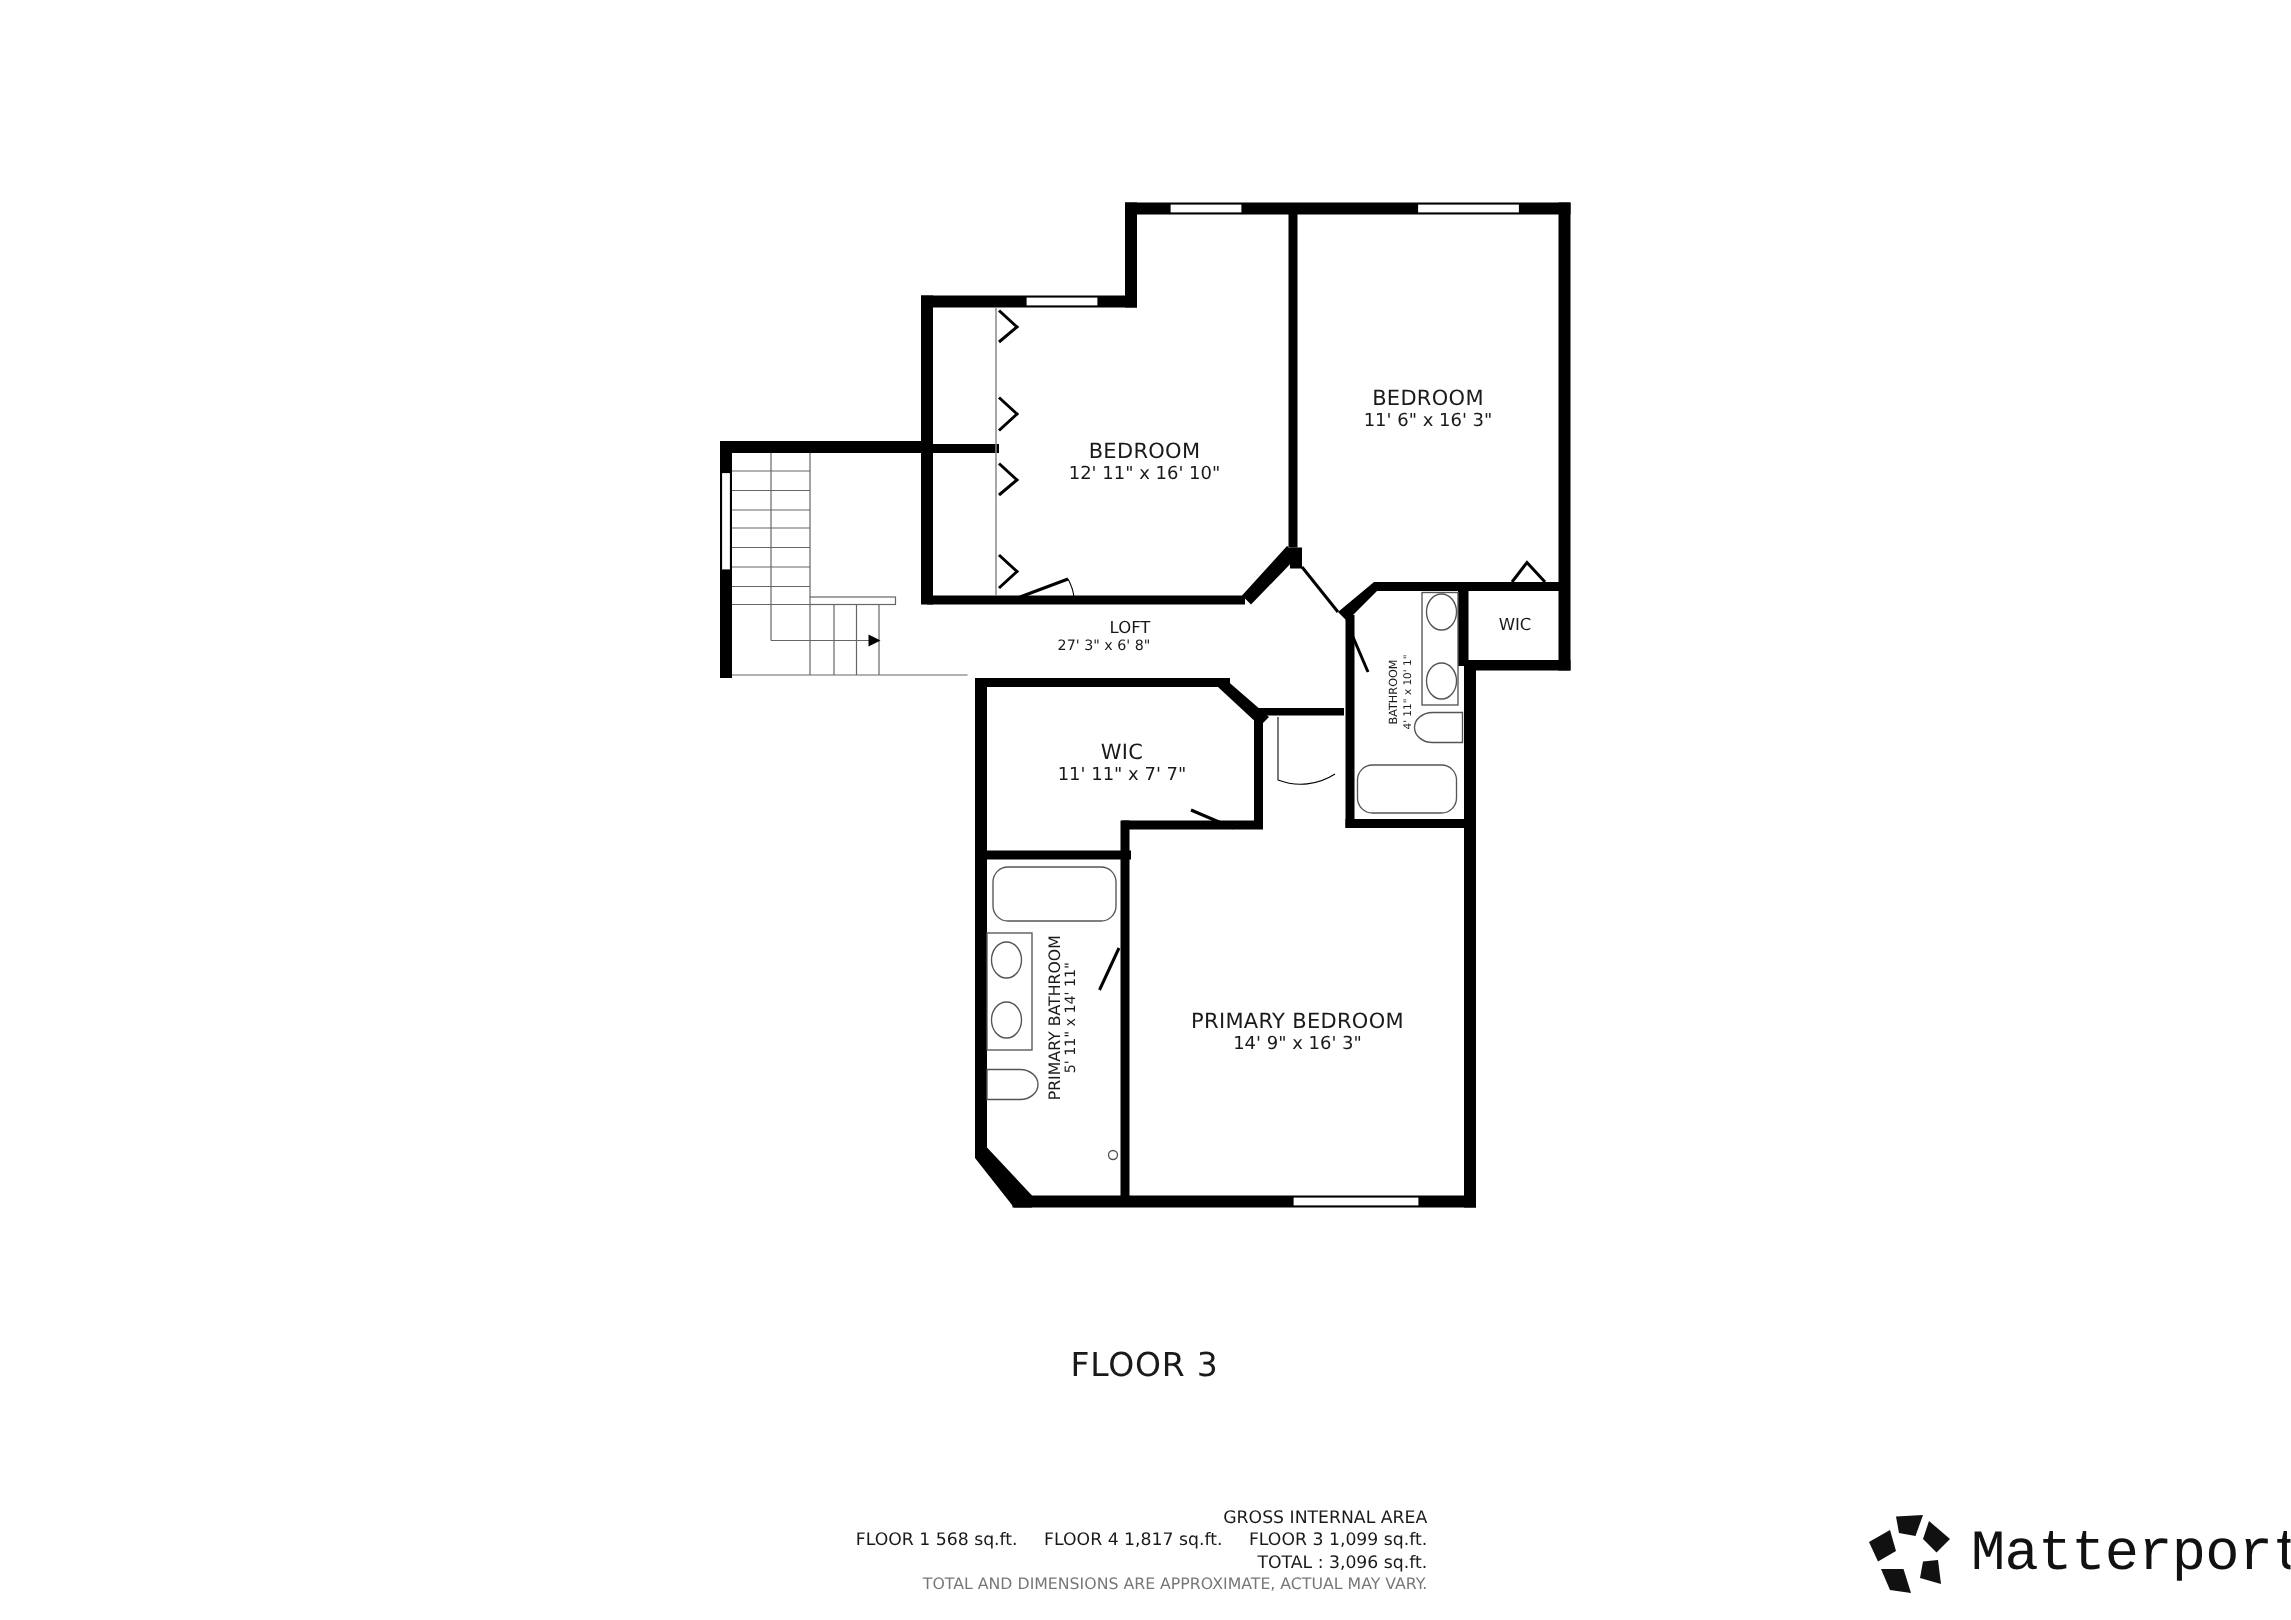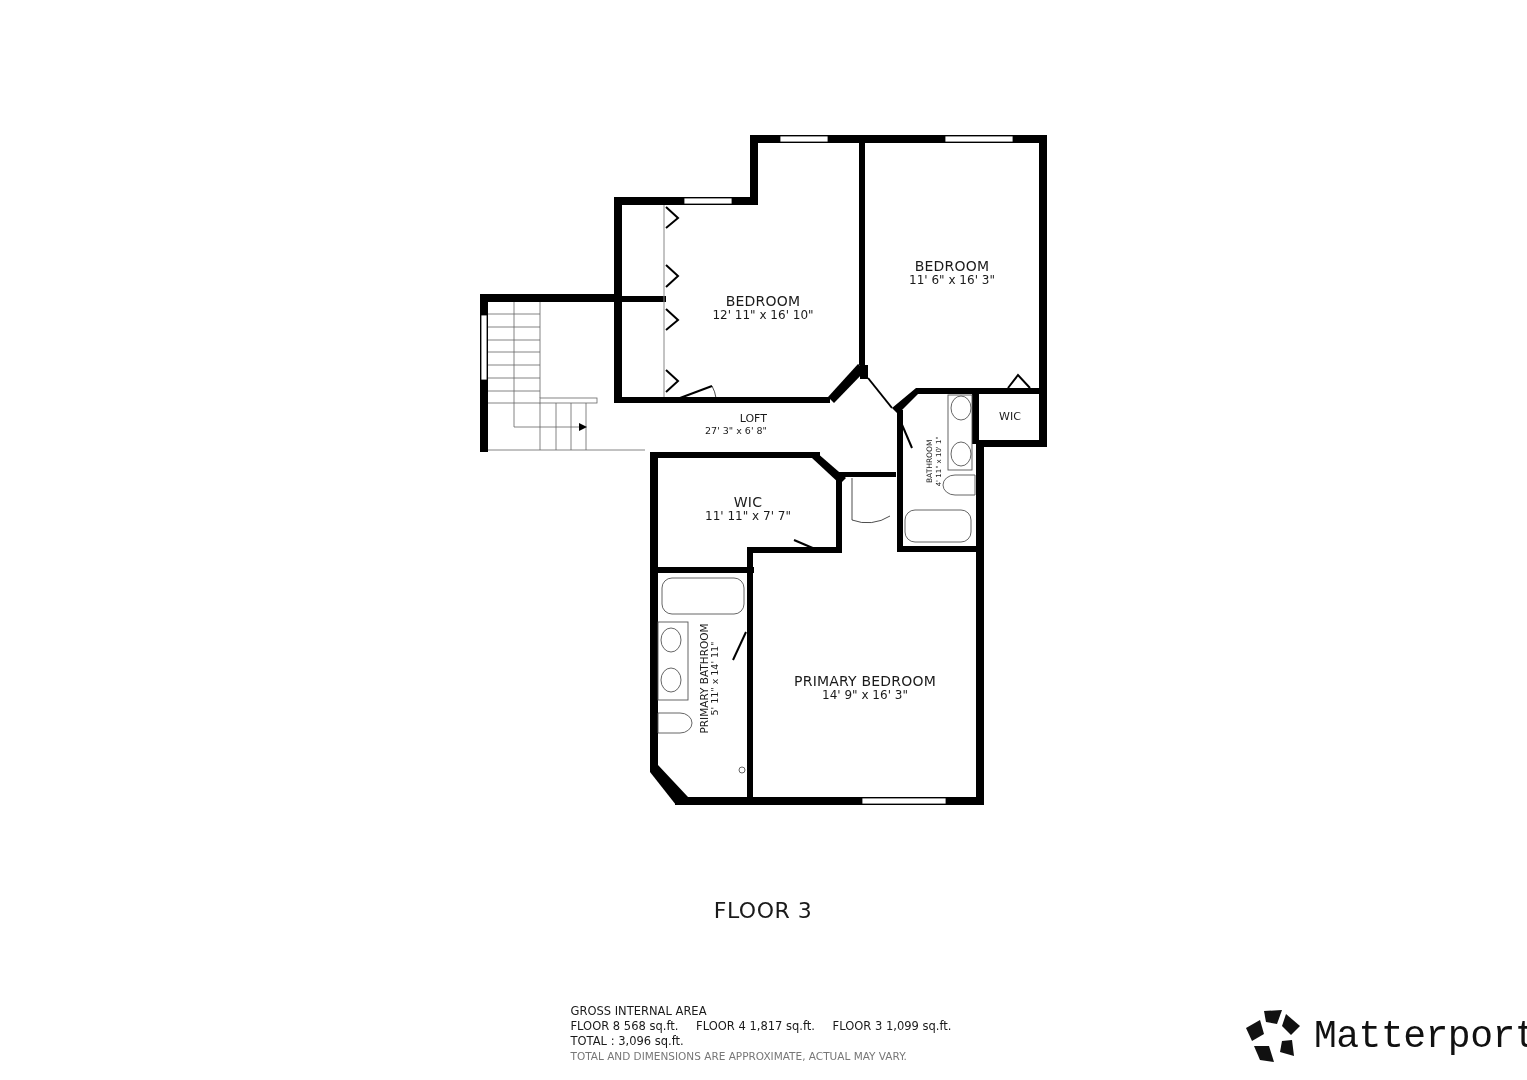--- a/index.html
+++ b/index.html
@@ -4,21 +4,21 @@
 <style>
   html, body { margin: 0; padding: 0; background: #ffffff; }
   body { width: 1527px; height: 1080px; position: relative; overflow: hidden; font-family: "DejaVu Sans", sans-serif; color: #1a1a1a; }
   svg.plan { position: absolute; left: 0; top: 0; }
   .lbl { position: absolute; text-align: center; white-space: nowrap; transform: translateX(-50%); line-height: 1.15; }
   .room-name { font-size: 14px; letter-spacing: 0.2px; }
   .room-dim { font-size: 12px; }
   .small-name { font-size: 10px; }
   .small-dim { font-size: 9.5px; }
   .floor-title { position: absolute; left: 763px; top: 898px; transform: translateX(-50%); font-size: 22px; letter-spacing: 0.5px; }
-  .area { position: absolute; left: 761px; top: 1004px; transform: translateX(-50%); text-align: left; font-size: 11.5px; line-height: 15px; white-space: nowrap; }
+  .area { position: absolute; left: 761px; top: 1004px; transform: translateX(-50%); text-align: right; font-size: 11.5px; line-height: 15px; white-space: nowrap; }
   .area .disclaimer { color: #777777; font-size: 10.5px; }
   .area .gap { display: inline-block; width: 14px; }
   .logo { position: absolute; left: 1244px; top: 1008px; display: flex; align-items: center; }
   .logo-word { font-family: Liberation Mono, monospace; font-size: 38px; margin-left: 12px; letter-spacing: -0.5px; color: #111; }
   .logo-reg { font-size: 8px; vertical-align: top; position: relative; top: -8px; margin-left: 1px; }
 </style>
 </head>
 <body>
 
 <svg class="plan" width="1527" height="1080" viewBox="0 0 1527 1080" xmlns="http://www.w3.org/2000/svg">
@@ -164,21 +164,21 @@
 <div class="lbl" style="left:865px; top:632px;margin-top:41px;">
   <div class="room-name">PRIMARY BEDROOM</div>
   <div class="room-dim">14' 9" x 16' 3"</div>
 </div>
 
 <div class="floor-title">FLOOR 3</div>
 
 <div class="area">
   <div>GROSS INTERNAL AREA</div>
   <div>
-    <span>FLOOR 8</span>
+    <span>FLOOR 1</span>
     <span>568 sq.ft.</span><span class="gap"></span>
     <span>FLOOR 4</span>
     <span>1,817 sq.ft.</span><span class="gap"></span>
     <span>FLOOR 3</span>
     <span>1,099 sq.ft.</span>
   </div>
   <div>
     <span>TOTAL :</span>
     <span>3,096 sq.ft.</span>
   </div>

